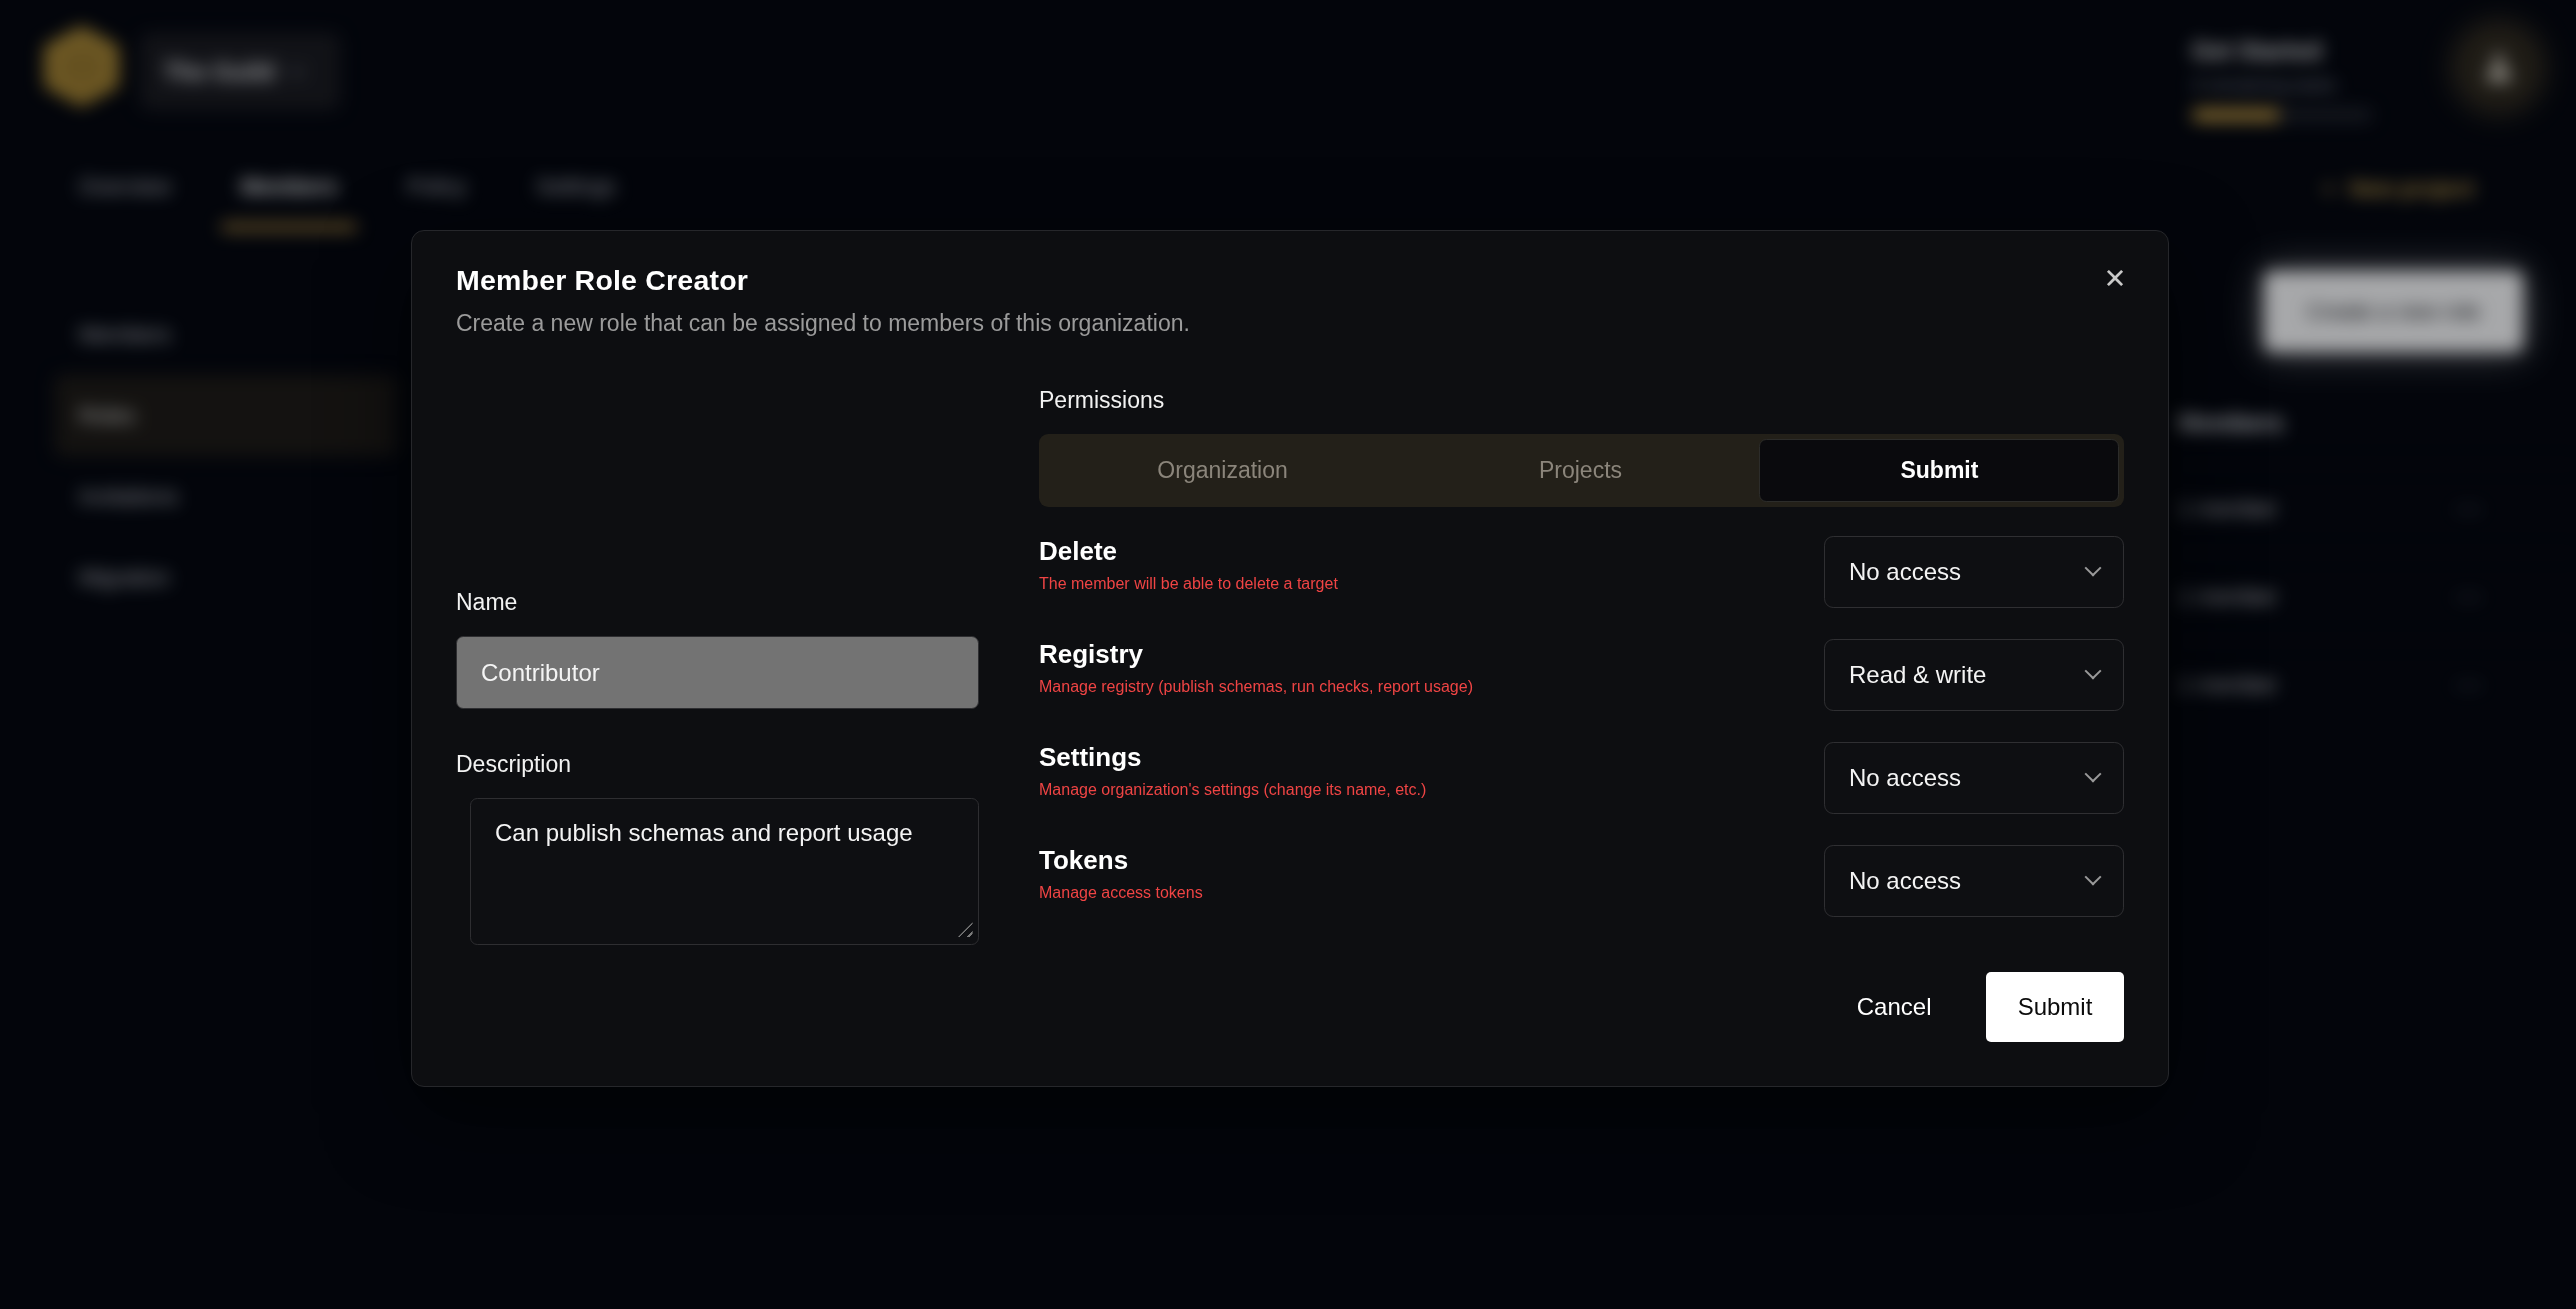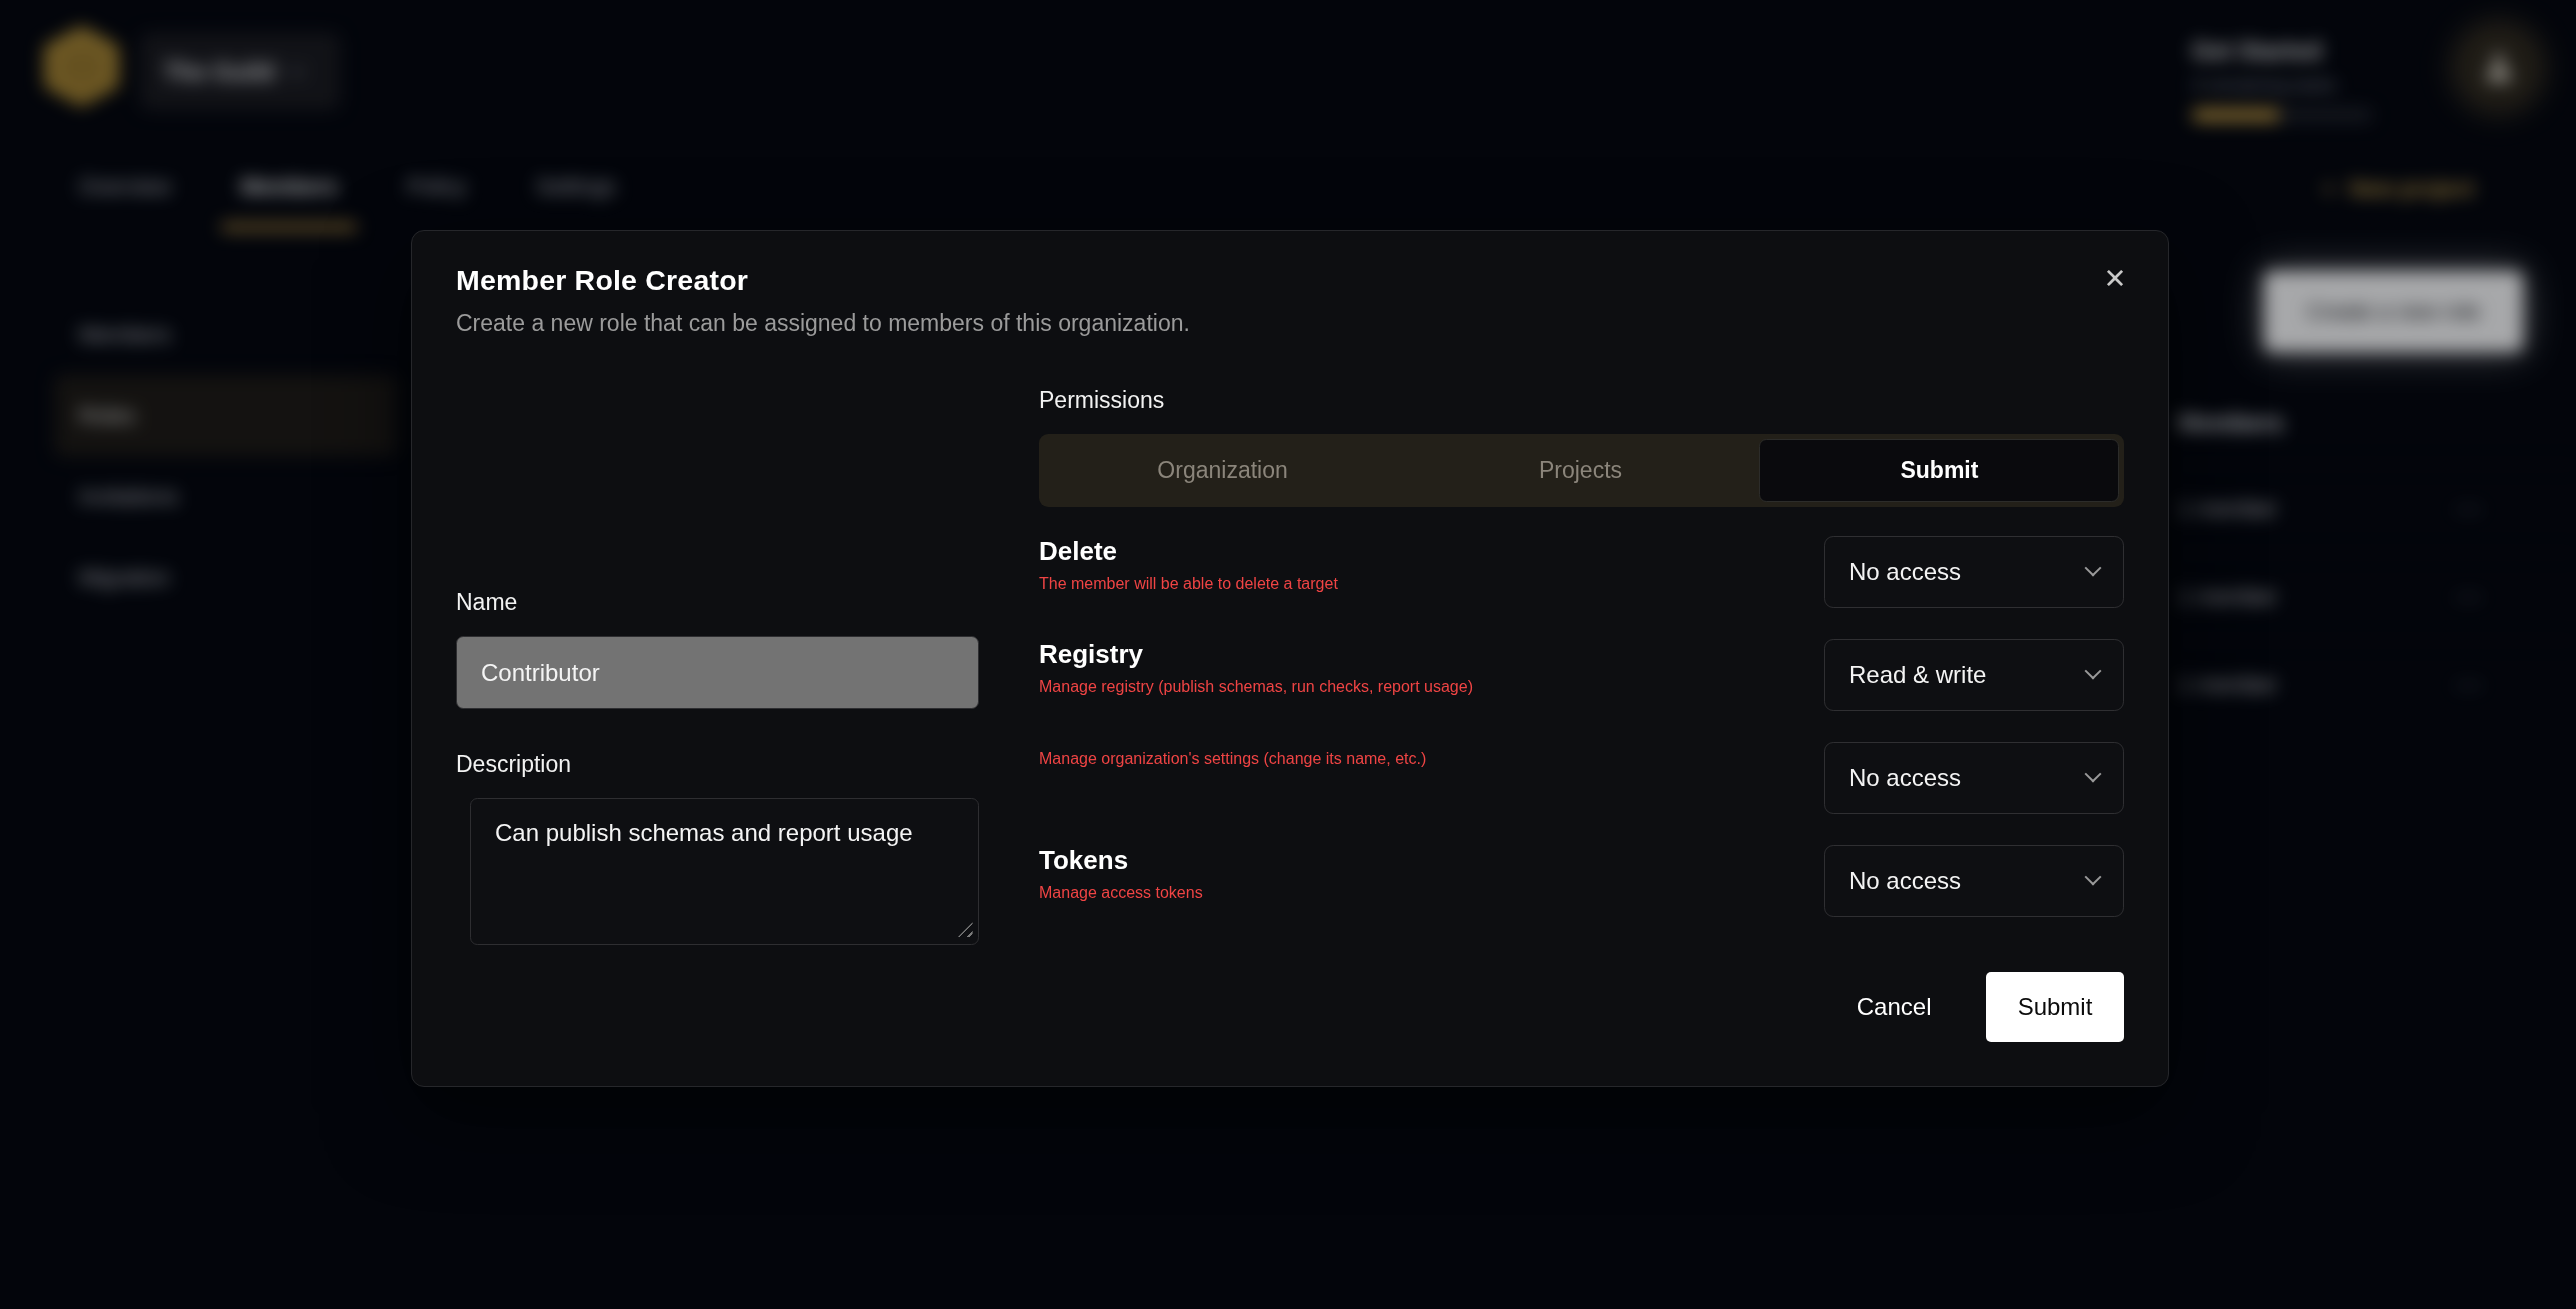--- a/index.html
+++ b/index.html
@@ -309,20 +309,21 @@
             <div class="perm-desc">Manage registry (publish schemas, run checks, report usage)</div>
           </div>
           <div class="perm-select">
             <span>Read &amp; write</span>
             <span class="sel-chev"></span>
           </div>
         </div>
 
         <div class="perm-row">
           <div>
+            <div class="perm-title">Settings</div>
             <div class="perm-desc">Manage organization's settings (change its name, etc.)</div>
           </div>
           <div class="perm-select">
             <span>No access</span>
             <span class="sel-chev"></span>
           </div>
         </div>
 
         <div class="perm-row">
           <div>

